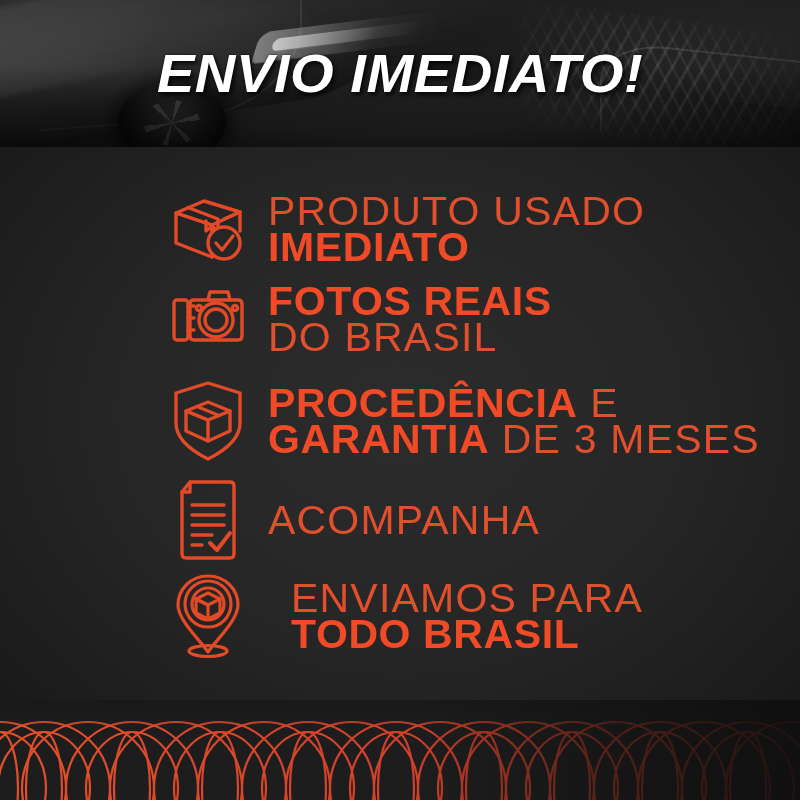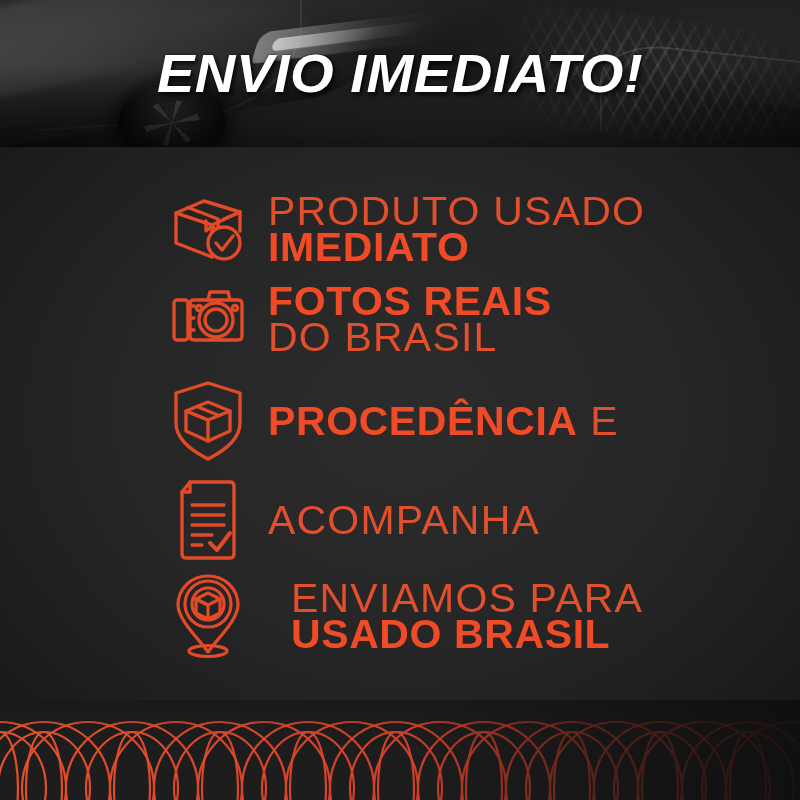--- a/index.html
+++ b/index.html
@@ -295,20 +295,21 @@
             <path d="M40 4 L72 14 L72 44 Q72 64 40 80 Q8 64 8 44 L8 14 Z"></path>
             <path d="M18 32 L40 23 L62 32 L40 41 Z"></path>
             <path d="M18 32 L18 52 L40 62 L40 41 Z"></path>
             <path d="M62 32 L62 52 L40 62"></path>
             <path d="M29 27.5 L51 36.5"></path>
           </g>
         </svg>
       </div>
       <div class="feature-text">
         <div class="line"><span class="bold">PROCEDÊNCIA</span><span class="light"> E</span></div>
+        <div class="line"><span class="bold">GARANTIA</span><span class="light"> DE 3 MESES</span></div>
       </div>
     </div>
 
     <div class="feature-row" id="row-3">
       <div class="feature-icon">
         <svg width="72" height="82" viewBox="0 0 72 82" fill="none">
           <g stroke="#E24A28" stroke-width="3.4" stroke-linejoin="round" stroke-linecap="round">
             <path d="M18 3 L58 3 Q62 3 62 7 L62 75 Q62 79 58 79 L14 79 Q10 79 10 75 L10 13 Z"></path>
             <path d="M18 3 L18 13 L10 13"></path>
             <path d="M20 26 L52 26"></path>
@@ -334,21 +335,21 @@
             <circle cx="38" cy="32" r="16"></circle>
             <path d="M26 27 L38 21 L50 27 L38 33 Z"></path>
             <path d="M26 27 L26 41 L38 47 L38 33 Z"></path>
             <path d="M50 27 L50 41 L38 47"></path>
             <ellipse cx="38" cy="79" rx="19" ry="5.5"></ellipse>
           </g>
         </svg>
       </div>
       <div class="feature-text">
         <div class="line light">ENVIAMOS PARA</div>
-        <div class="line bold">USADO BRASIL</div>
+        <div class="line bold">TODO BRASIL</div>
       </div>
     </div>
 
   </div>
 
   <div id="footer">
     <svg width="800" height="100" viewBox="0 0 800 100" fill="none">
       <defs>
         <linearGradient id="pg" x1="0" y1="0" x2="800" y2="0" gradientUnits="userSpaceOnUse">
           <stop offset="0" stop-color="#E2502B"></stop>

